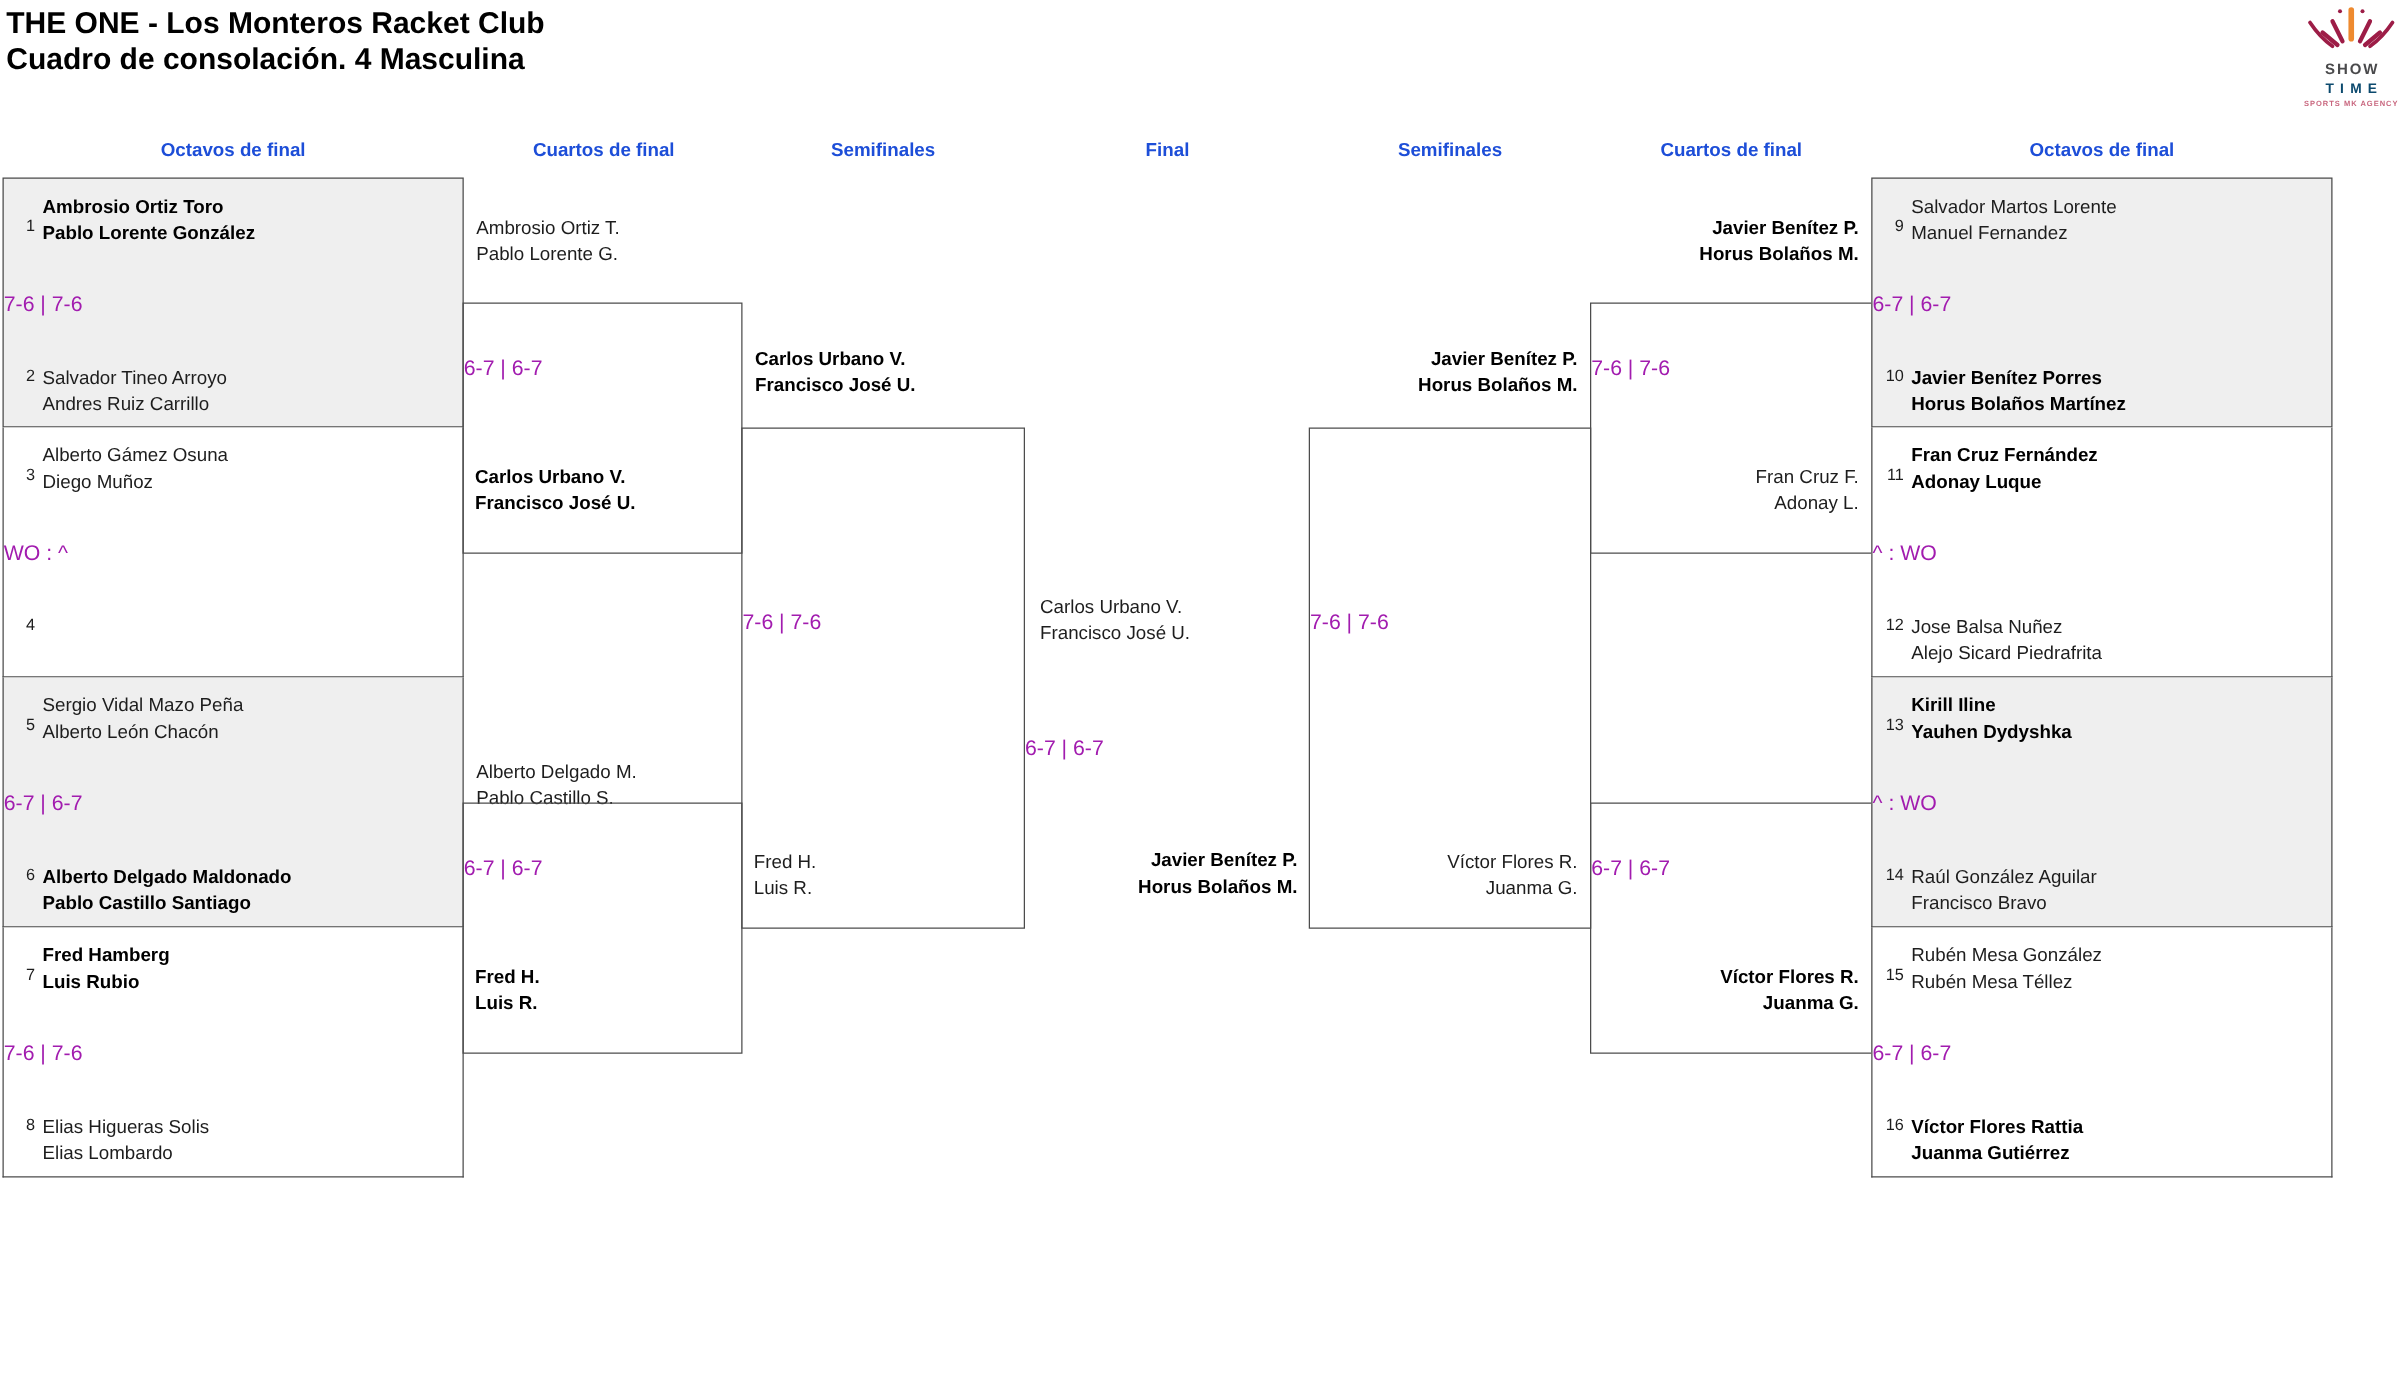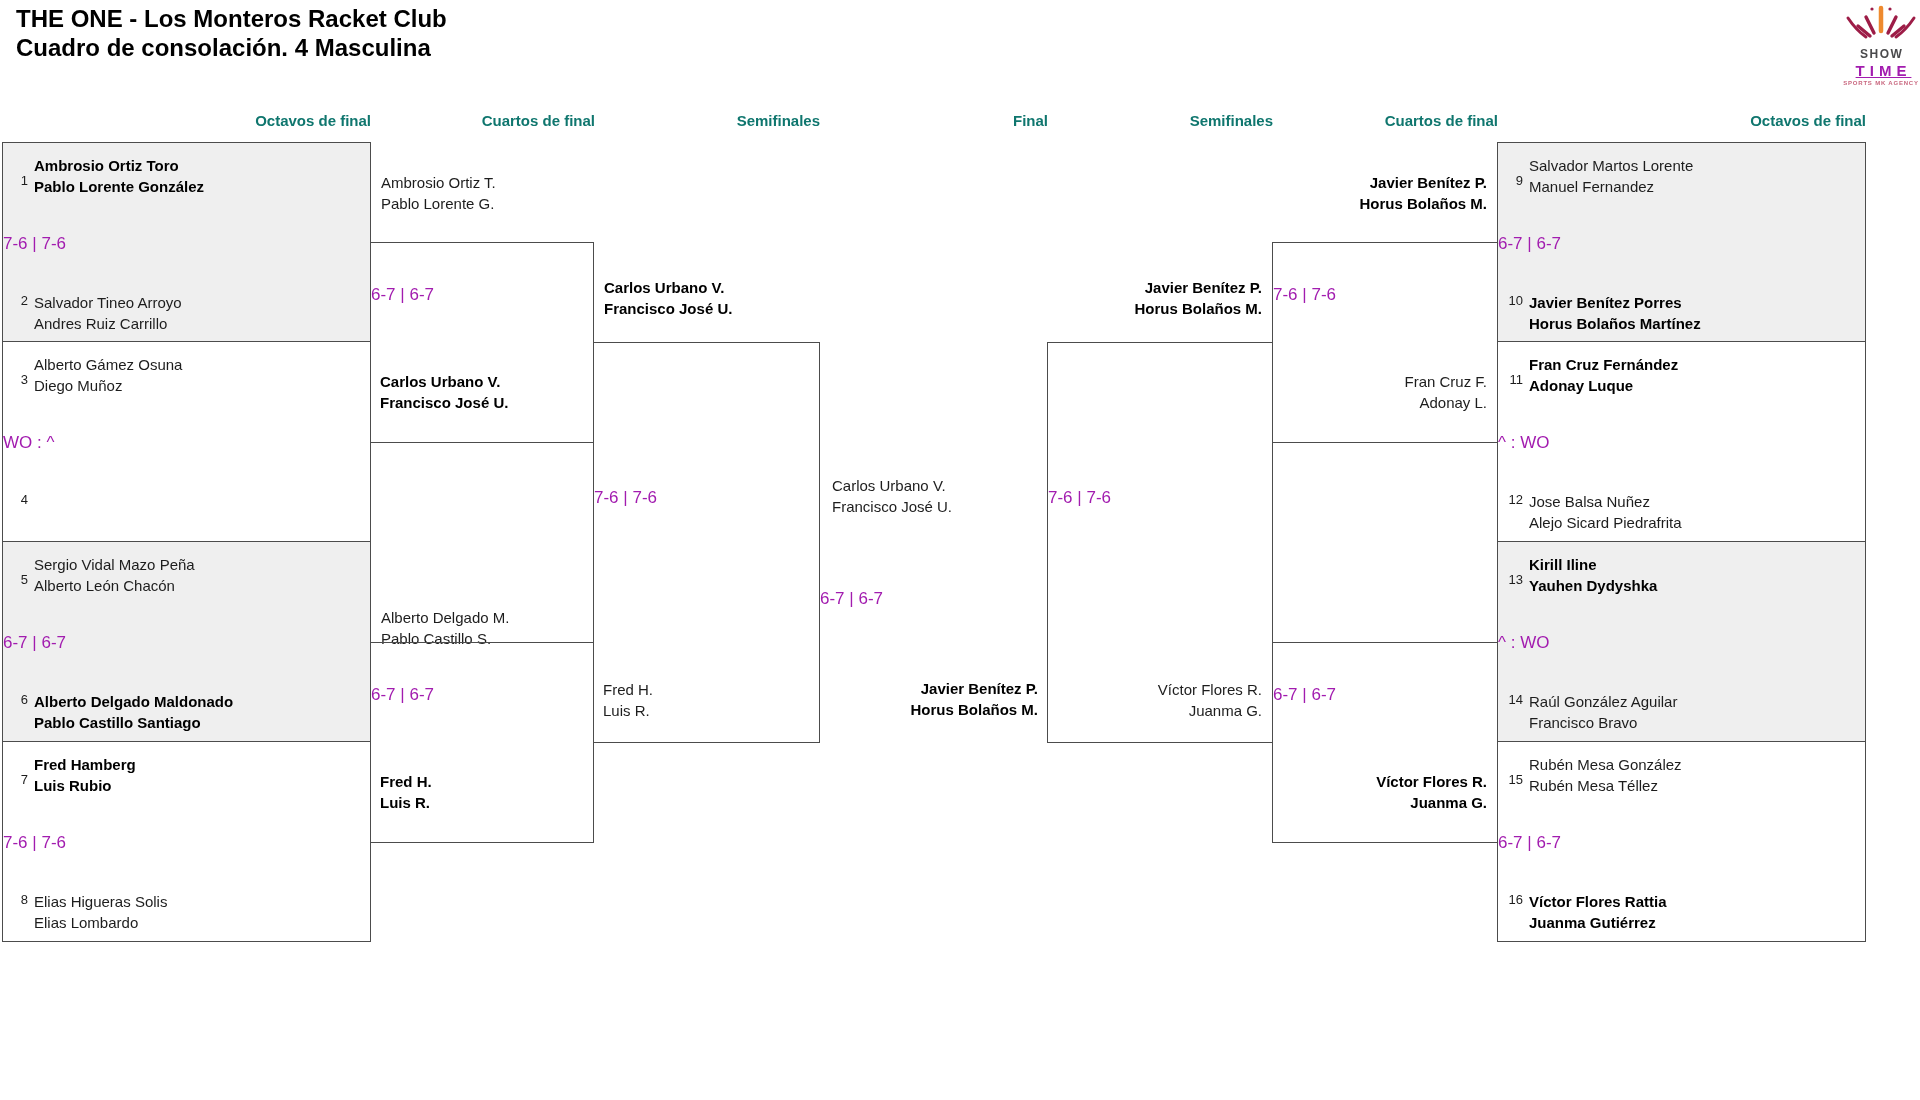--- a/index.html
+++ b/index.html
@@ -1,22 +1,22 @@
 <!DOCTYPE html>
 <html><head>
 <meta charset="utf-8">
 <style>
   html,body{margin:0;padding:0;background:#fff;}
   #stage{position:relative;width:1920px;height:1100px;background:#fff;overflow:hidden;
          font-family:"Liberation Sans",sans-serif;}
 
-  .title{position:absolute;left:16px;top:4px;font-size:24px;line-height:29px;
+  .title{position:absolute;left:5px;top:4px;font-size:24px;line-height:29px;
          font-weight:700;color:#000;}
 
-  .rh{position:absolute;top:112px;font-size:15px;font-weight:600;color:#0f766e;text-align:right;}
+  .rh{position:absolute;top:112px;font-size:15px;font-weight:600;color:#1d4ed8;text-align:center;}
 
   .team{font-size:15px;line-height:21px;color:#1d1d1d;white-space:nowrap;}
   .team.w{font-weight:700;color:#000;}
   .team.r{text-align:right;}
   .score{font-size:17px;color:#a21caf;text-align:left;white-space:nowrap;}
   .seed{width:22px;font-size:13px;color:#1d1d1d;text-align:right;}
 
   .oct{position:absolute;width:369px;height:200px;border:1px solid #4c4c4c;box-sizing:border-box;background:#fff;}
   .oct.gray{background:#efefef;}
   .oct.nt{border-top:none;}
@@ -32,21 +32,21 @@
   .sf{position:absolute;width:227px;height:401px;border:1px solid #4c4c4c;box-sizing:border-box;}
   .sf .score{position:absolute;left:0;right:0;top:145px;}
   .sf .team-b{position:absolute;top:336px;}
   .tb-l{left:9px;}
   .tb-r{right:10px;text-align:right;}
 
   .flabel{position:absolute;}
 
   .logo{position:absolute;left:1842px;top:4px;width:78px;text-align:center;}
   .logo .w1{font-size:12px;font-weight:700;letter-spacing:1.5px;padding-left:1.5px;color:#4a4a4c;line-height:17px;}
-  .logo .w2{font-size:15px;font-weight:700;letter-spacing:5px;padding-left:5px;color:#a21caf;line-height:15px;text-decoration:underline;}
+  .logo .w2{font-size:11px;font-weight:700;letter-spacing:5px;padding-left:5px;color:#0c4a6e;line-height:15px;}
   .logo .tag{font-size:6px;font-weight:700;letter-spacing:0.8px;color:#c9677f;margin-top:2px;}
 </style>
 </head>
 <body>
 
 <div id="stage">
 
   <div class="title">
     <div>THE ONE - Los Monteros Racket Club</div>
     <div>Cuadro de consolación. 4 Masculina</div>

